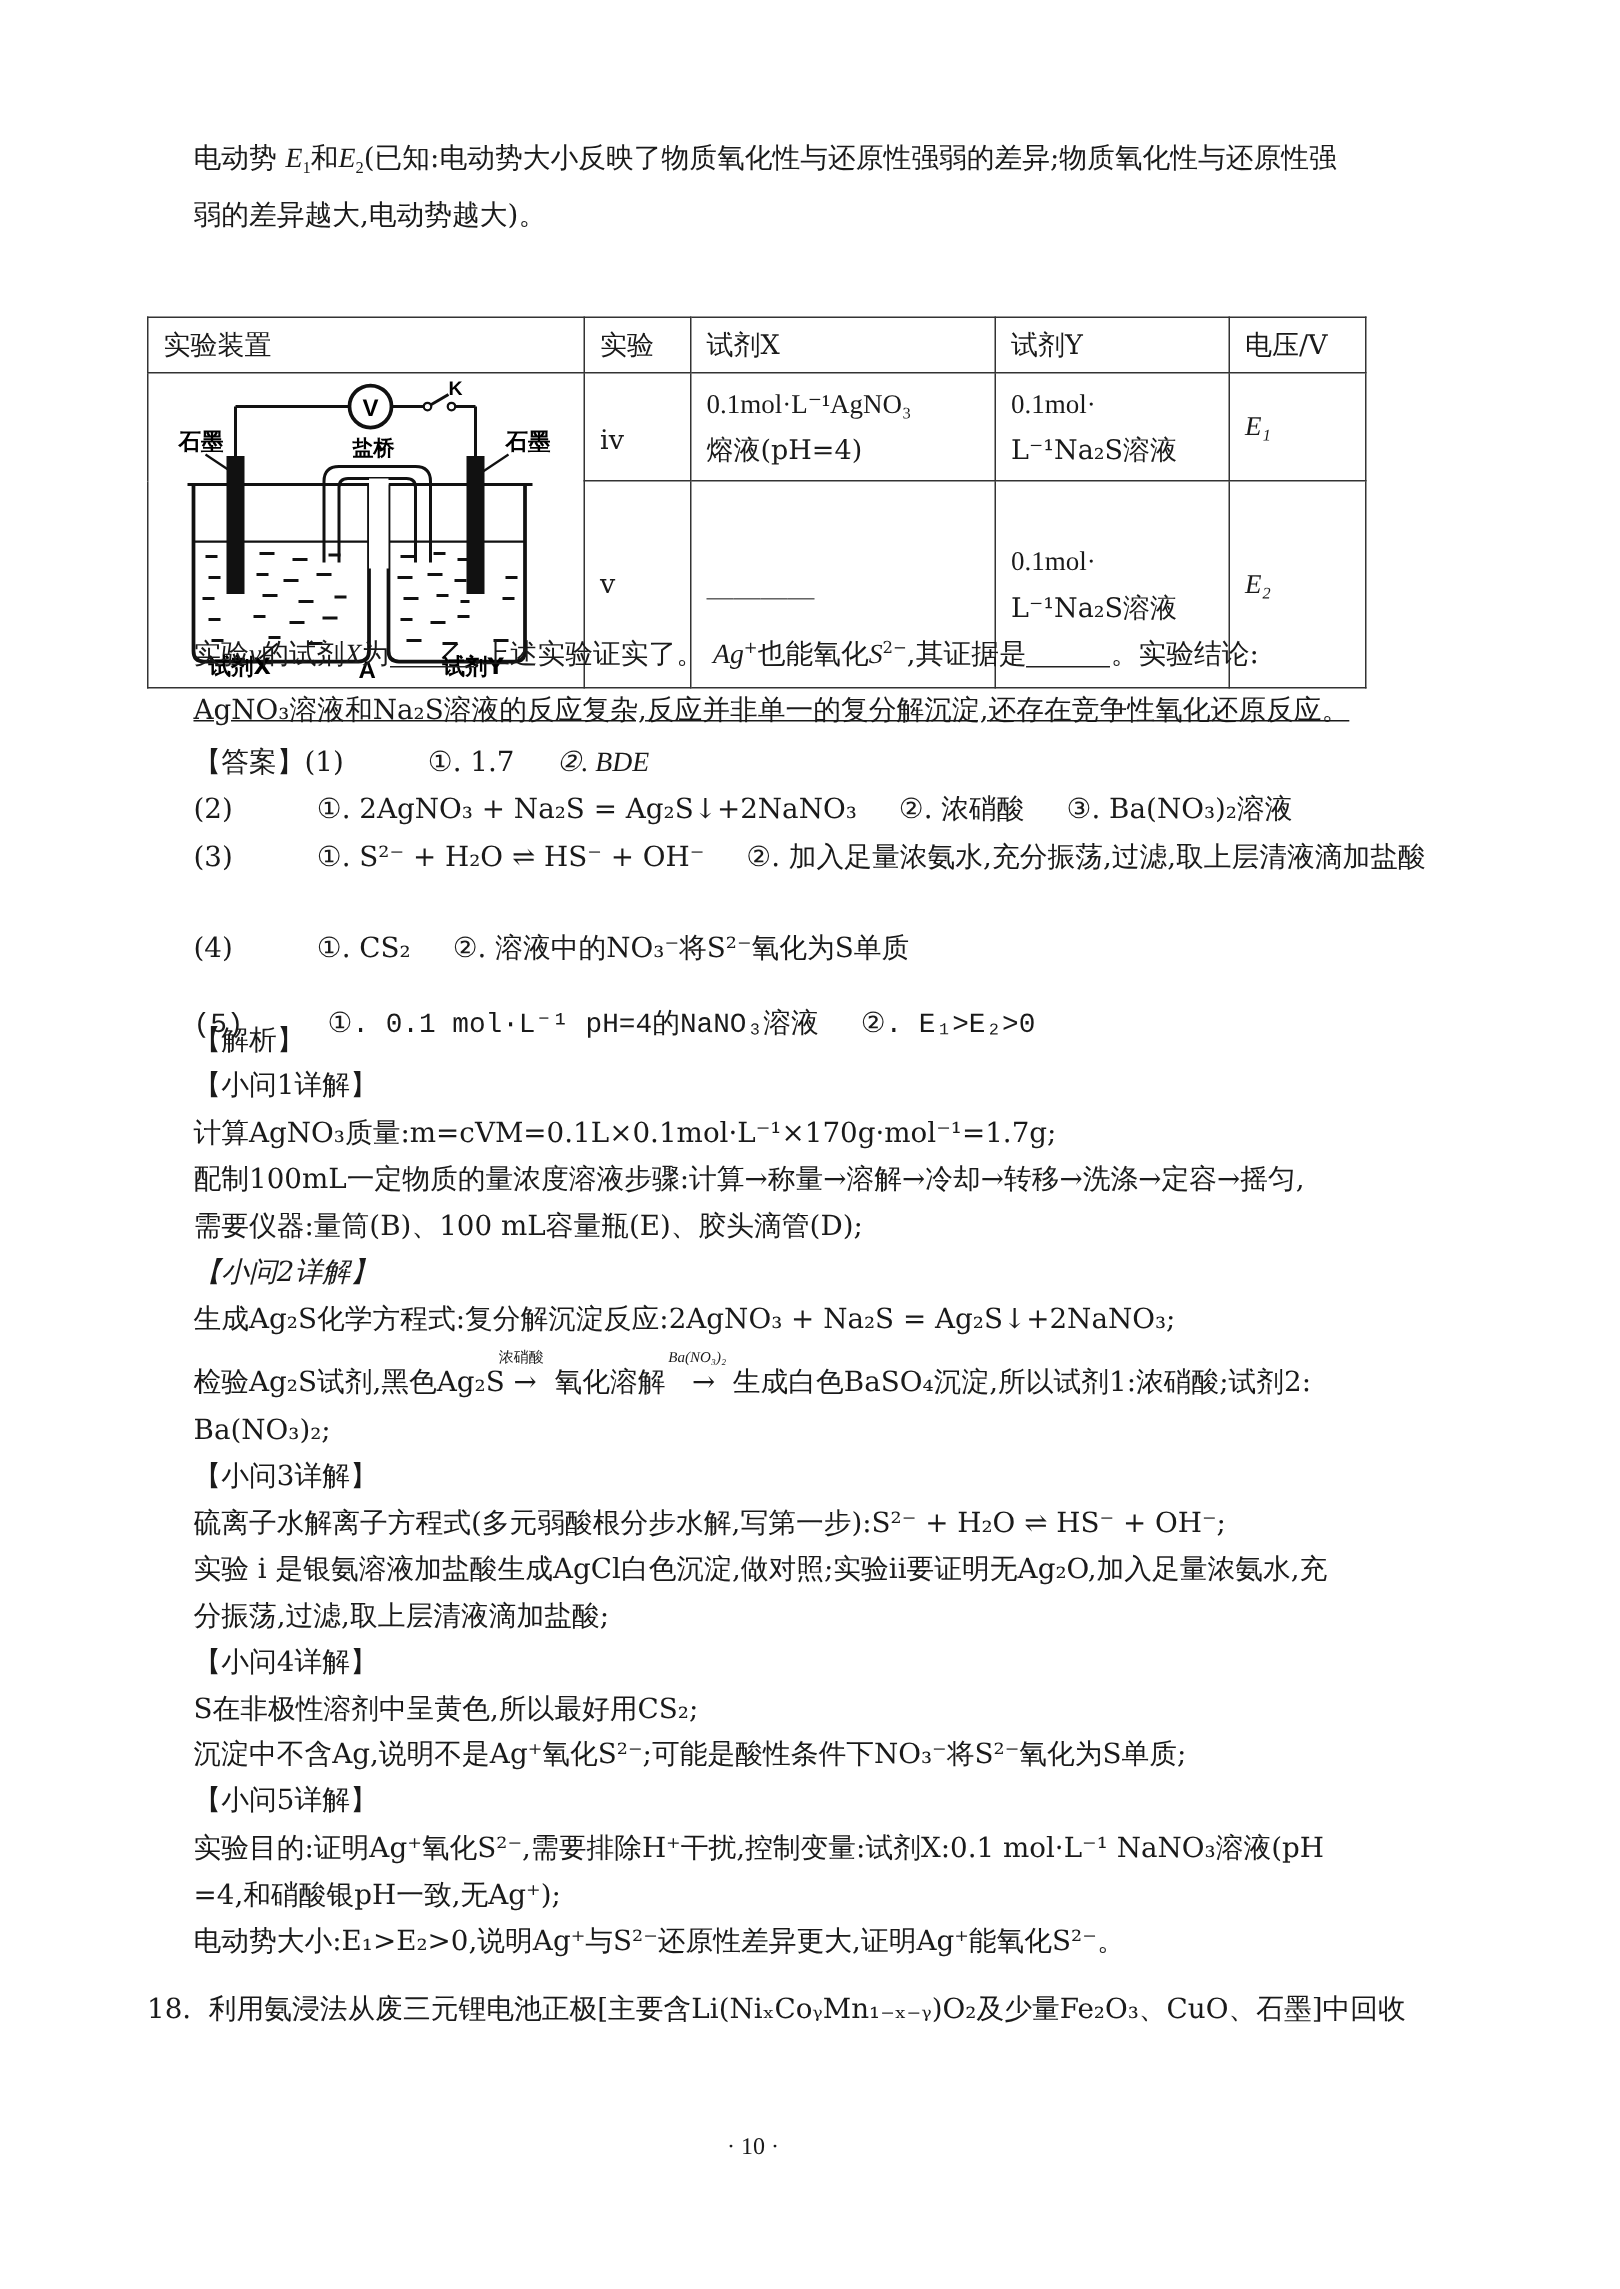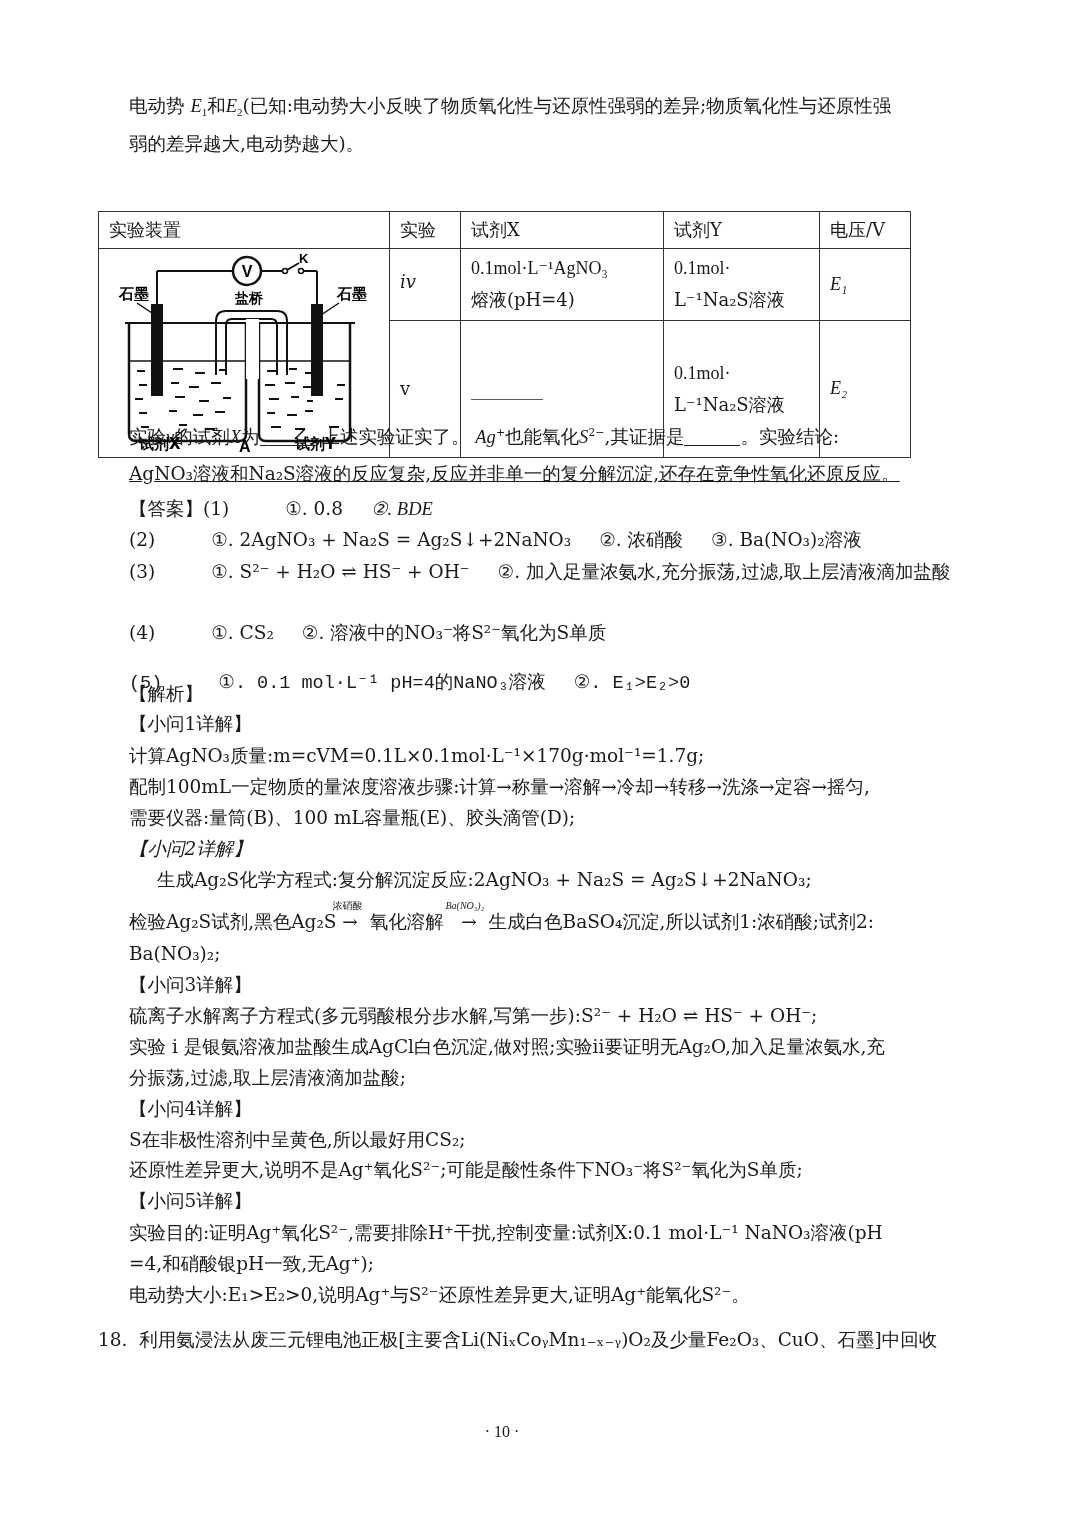--- a/index.html
+++ b/index.html
@@ -118,21 +118,21 @@
         <path d="M127 126 L127 76 Q127 70 133 70 L172 70 Q178 70 178 76 L178 126" fill="none" stroke="#111" stroke-width="2"></path>
         <rect x="147" y="70" width="13" height="60" fill="#fff"></rect>
 
         <line x1="74" y1="190" x2="86" y2="180" stroke="#111" stroke-width="1.5"></line>
         <text x="40" y="200" font-size="15" font-weight="bold" font-family="DejaVu Sans, sans-serif">试剂X</text>
         <text x="140" y="203" font-size="16" font-weight="bold" font-family="Liberation Sans, sans-serif">A</text>
         <line x1="196" y1="190" x2="206" y2="180" stroke="#111" stroke-width="1.5"></line>
         <text x="196" y="200" font-size="15" font-weight="bold" font-family="DejaVu Sans, sans-serif">试剂Y</text>
       </svg>
     </td>
-    <td class="c2" style="vertical-align:top;padding-top:22px;font-style:italic;">iv</td>
+    <td class="c2" style="vertical-align:top;padding-top:34px;">iv</td>
     <td class="c3">
       <div class="cell-text r">0.1mol·L⁻¹AgNO₃</div>
       <div class="cell-text">熔液(pH=4)</div>
     </td>
     <td class="c4">
       <div class="cell-text r">0.1mol·</div>
       <div class="cell-text">L⁻¹Na₂S溶液</div>
     </td>
     <td class="c5 m">E₁</td>
   </tr>
@@ -149,21 +149,21 @@
   </tr>
 </tbody>
   </table>
 
 <div class="line" style="top:425px;">
   <span>实验</span><span class="m">v</span><span>的试剂</span><span class="m">X</span><span>为</span><span class="blank"></span><span>,上述实验证实了。</span> <span class="m">Ag</span><sup>+</sup><span>也能氧化</span><span class="m">S</span><sup>2−</sup><span>,其证据是</span><span class="blank"></span><span>。实验结论:</span>
 </div>
 <div class="line" style="top:462px;text-decoration:underline;">AgNO₃溶液和Na₂S溶液的反应复杂,反应并非单一的复分解沉淀,还存在竞争性氧化还原反应。</div>
 
 <div class="line" style="top:497px;">
-  <span>【答案】</span><span>(1)</span><span class="gap"></span><span class="gap"></span><span>①. 0.8</span><span class="gap"></span><span class="m">②. BDE</span>
+  <span>【答案】</span><span>(1)</span><span class="gap"></span><span class="gap"></span><span>①. 1.7</span><span class="gap"></span><span class="m">②. BDE</span>
 </div>
 <div class="line" style="top:528px;">
   <span>(2)</span><span class="gap"></span><span class="gap"></span><span>①. 2AgNO₃ + Na₂S = Ag₂S↓+2NaNO₃</span><span class="gap"></span><span>②. 浓硝酸</span><span class="gap"></span><span>③. Ba(NO₃)₂溶液</span>
 </div>
 <div class="line" style="top:560px;">
   <span>(3)</span><span class="gap"></span><span class="gap"></span><span>①. S²⁻ + H₂O ⇌ HS⁻ + OH⁻</span><span class="gap"></span><span>②. 加入足量浓氨水,充分振荡,过滤,取上层清液滴加盐酸</span>
 </div>
 <div class="line" style="top:621px;">
   <span>(4)</span><span class="gap"></span><span class="gap"></span><span>①. CS₂</span><span class="gap"></span><span>②. 溶液中的NO₃⁻将S²⁻氧化为S单质</span>
 </div>
@@ -171,34 +171,34 @@
   <span>(5)</span><span class="gap"></span><span class="gap"></span><span>①. 0.1 mol·L⁻¹ pH=4的NaNO₃溶液</span><span class="gap"></span><span>②. E₁&gt;E₂&gt;0</span>
 </div>
 
 <div class="line" style="top:682px;">【解析】</div>
 <div class="line" style="top:712px;">【小问1详解】</div>
 <div class="line" style="top:744px;">计算AgNO₃质量:m=cVM=0.1L×0.1mol·L⁻¹×170g·mol⁻¹=1.7g;</div>
 <div class="line" style="top:775px;">配制100mL一定物质的量浓度溶液步骤:计算→称量→溶解→冷却→转移→洗涤→定容→摇匀,</div>
 <div class="line" style="top:806px;">需要仪器:量筒(B)、100 mL容量瓶(E)、胶头滴管(D);</div>
 
 <div class="line" style="top:837px;font-style:italic;">【小问2详解】</div>
-<div class="line" style="top:868px;margin-left:28px;">生成Ag₂S化学方程式:复分解沉淀反应:2AgNO₃ + Na₂S = Ag₂S↓+2NaNO₃;</div>
+<div class="line" style="top:868px;">生成Ag₂S化学方程式:复分解沉淀反应:2AgNO₃ + Na₂S = Ag₂S↓+2NaNO₃;</div>
 <div class="line" style="top:910px;">
   <span>检验Ag₂S试剂,黑色Ag₂S</span><span class="arrowlabel"><span class="top">浓硝酸</span>&nbsp;→&nbsp;</span> <span>氧化溶解</span> <span class="arrowlabel"><span class="top m">Ba(NO₃)₂</span>&nbsp;&nbsp;→&nbsp;</span> <span>生成白色BaSO₄沉淀,所以试剂1:浓硝酸;试剂2:</span>
 </div>
 <div class="line" style="top:942px;">Ba(NO₃)₂;</div>
 
 <div class="line" style="top:973px;">【小问3详解】</div>
 <div class="line" style="top:1004px;">硫离子水解离子方程式(多元弱酸根分步水解,写第一步):S²⁻ + H₂O ⇌ HS⁻ + OH⁻;</div>
 <div class="line" style="top:1035px;">实验 i 是银氨溶液加盐酸生成AgCl白色沉淀,做对照;实验ii要证明无Ag₂O,加入足量浓氨水,充</div>
 <div class="line" style="top:1066px;">分振荡,过滤,取上层清液滴加盐酸;</div>
 
 <div class="line" style="top:1097px;">【小问4详解】</div>
 <div class="line" style="top:1128px;">S在非极性溶剂中呈黄色,所以最好用CS₂;</div>
-<div class="line" style="top:1158px;">还原性差异更大,说明不是Ag⁺氧化S²⁻;可能是酸性条件下NO₃⁻将S²⁻氧化为S单质;</div>
+<div class="line" style="top:1158px;">沉淀中不含Ag,说明不是Ag⁺氧化S²⁻;可能是酸性条件下NO₃⁻将S²⁻氧化为S单质;</div>
 
 <div class="line" style="top:1189px;">【小问5详解】</div>
 <div class="line" style="top:1221px;">实验目的:证明Ag⁺氧化S²⁻,需要排除H⁺干扰,控制变量:试剂X:0.1 mol·L⁻¹ NaNO₃溶液(pH</div>
 <div class="line" style="top:1252px;">=4,和硝酸银pH一致,无Ag⁺);</div>
 <div class="line" style="top:1283px;text-align:right;">电动势大小:E₁&gt;E₂&gt;0,说明Ag⁺与S²⁻还原性差异更大,证明Ag⁺能氧化S²⁻。</div>
 
 <div class="line" style="top:1328px; left:98px;">
   <span>18.</span>&nbsp;&nbsp;<span>利用氨浸法从废三元锂电池正极[主要含Li(NiₓCoᵧMn₁₋ₓ₋ᵧ)O₂及少量Fe₂O₃、CuO、石墨]中回收</span>
 </div>
 

